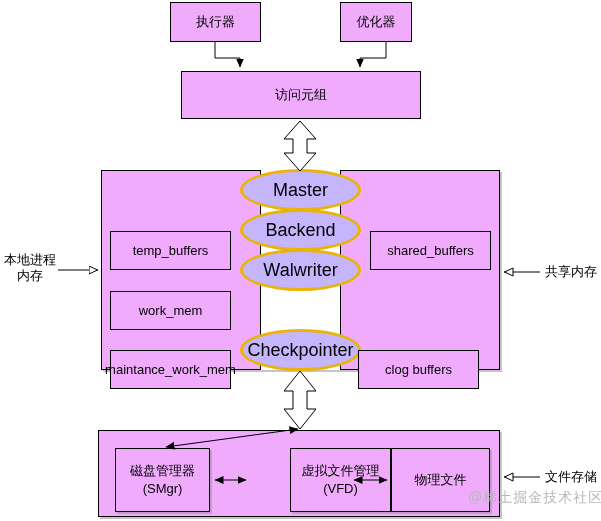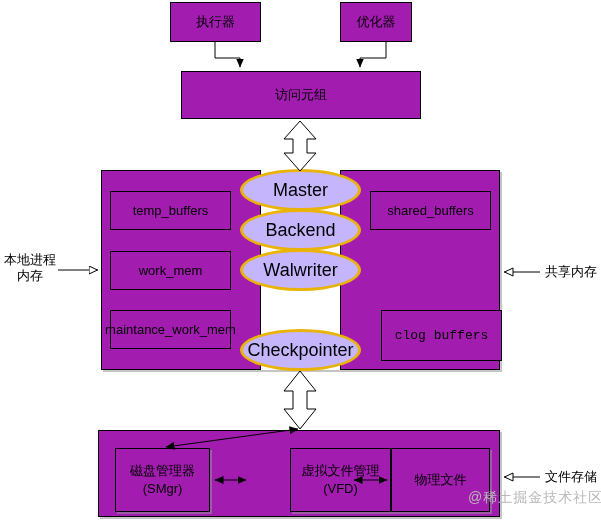--- a/index.html
+++ b/index.html
@@ -2,21 +2,21 @@
 <html><head>
 <meta charset="utf-8">
 <style>
   html,body{margin:0;padding:0;background:#fff;}
   #canvas{
     position:relative;width:601px;height:521px;background:#fff;
     font-family:"Liberation Sans","DejaVu Sans",sans-serif;color:#000;
     overflow:hidden;
   }
   .box{
-    position:absolute;border:1px solid #000;background:#a21caf;
+    position:absolute;border:1px solid #000;background:#f0abfc;
     display:flex;align-items:center;justify-content:center;
     font-size:13px;text-align:center;box-sizing:border-box;white-space:nowrap;
   }
   .shadow{box-shadow:2px 2px 0 rgba(150,150,150,0.55);}
   .ellipse{
     position:absolute;border:3px solid #eab308;background:#c4b5fd;border-radius:50%;
     display:flex;align-items:center;justify-content:center;
     font-size:18px;box-sizing:border-box;z-index:3;
   }
   .tallrect{
@@ -25,40 +25,40 @@
   }
   .sidelabel{
     position:absolute;font-size:13px;text-align:center;line-height:16px;white-space:nowrap;
   }
   .twoline{line-height:18px;}
   #arrow-layer{position:absolute;left:0;top:0;z-index:6;pointer-events:none;}
   #watermark{
     position:absolute;left:468px;top:489px;font-size:14px;letter-spacing:1px;
     z-index:7;white-space:nowrap;
   }
-  .z4{z-index:4;}
+  .z4{z-index:4;margin-top:40px;}
 </style>
 </head>
 <body>
 
 <div id="canvas">
 
   <div class="box" style="left:170px;top:2px;width:91px;height:40px;">执行器</div>
   <div class="box" style="left:340px;top:2px;width:72px;height:40px;">优化器</div>
   <div class="box" style="left:181px;top:71px;width:240px;height:48px;">访问元组</div>
 
   <div class="box shadow" style="left:101px;top:170px;width:399px;height:200px;"></div>
   <div class="tallrect" style="left:260px;top:170px;width:81px;height:200px;"></div>
 
   <div class="box z4" style="left:110px;top:191px;width:121px;height:39px;">temp_buffers</div>
   <div class="box z4" style="left:110px;top:251px;width:121px;height:39px;">work_mem</div>
   <div class="box z4" style="left:110px;top:310px;width:121px;height:39px;overflow:visible;">maintance_work_mem</div>
 
   <div class="box z4" style="left:370px;top:191px;width:121px;height:39px;">shared_buffers</div>
-  <div class="box z4" style="left:381px;top:310px;width:121px;height:51px;font-family:Liberation Mono, monospace;">clog buffers</div>
+  <div class="box z4" style="left:358px;top:310px;width:121px;height:39px;">clog buffers</div>
 
   <div class="ellipse" style="left:240px;top:169px;width:121px;height:42px;">Master</div>
   <div class="ellipse" style="left:240px;top:209px;width:121px;height:42px;">Backend</div>
   <div class="ellipse" style="left:240px;top:249px;width:121px;height:42px;">Walwriter</div>
   <div class="ellipse" style="left:240px;top:329px;width:121px;height:42px;">Checkpointer</div>
 
   <div class="sidelabel" style="left:2px;top:252px;width:56px;">
     <span>本地进程</span><br>
     <span>内存</span>
   </div>

